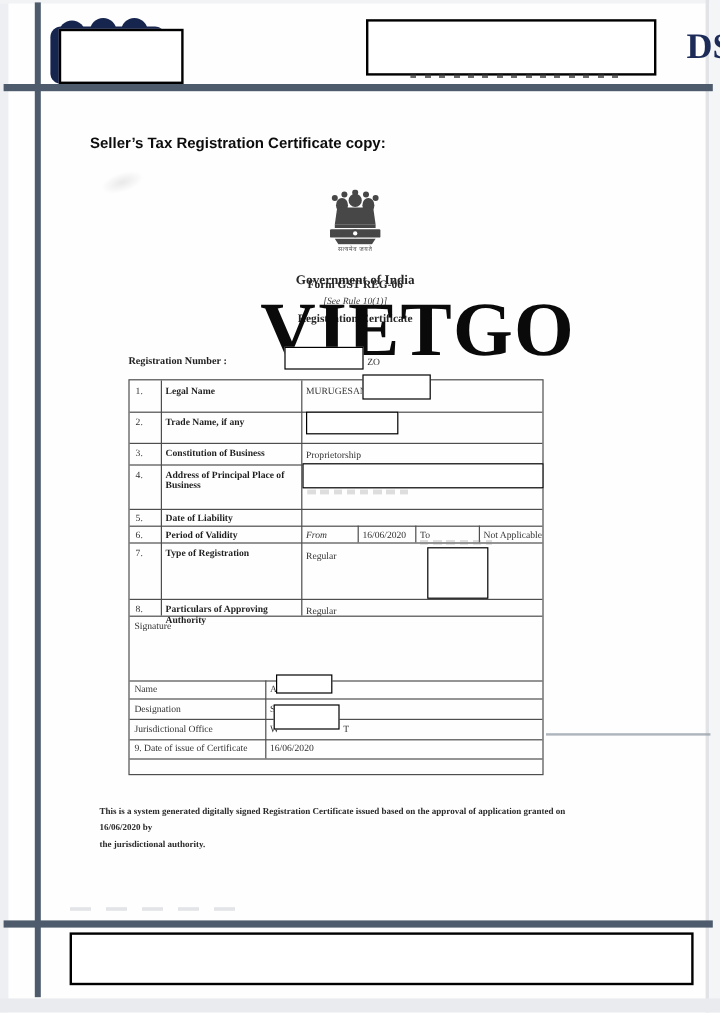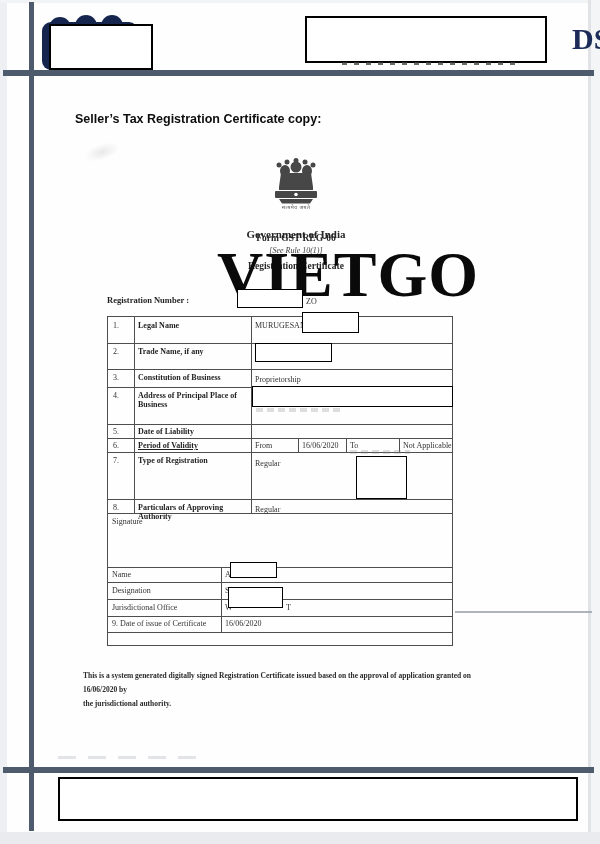--- a/index.html
+++ b/index.html
@@ -173,22 +173,22 @@
     <div class="cell b" style="left:30px; top:56px; width:110px;">Constitution of Business</div>
     <div class="cell" style="left:147px; top:58px;">Proprietorship</div>
 
     <div class="cell" style="left:5px; top:74px;">4.</div>
     <div class="cell b" style="left:30px; top:74px; width:105px;">Address of Principal Place of Business</div>
 
     <div class="cell" style="left:5px; top:110px;">5.</div>
     <div class="cell b" style="left:30px; top:110px; width:110px;">Date of Liability</div>
 
     <div class="cell" style="left:5px; top:124px;">6.</div>
-    <div class="cell b" style="left:30px; top:124px; width:110px;text-decoration:underline;">Period of Validity</div>
-    <div class="cell" style="left:147px; top:124px;">From</div>
+    <div class="cell b" style="left:30px; top:124px; width:110px;">Period of Validity</div>
+    <div class="cell" style="left:147px; top:124px;font-style:italic;">From</div>
     <div class="cell" style="left:194px; top:124px;">16/06/2020</div>
     <div class="cell" style="left:242px; top:124px;">To</div>
     <div class="cell" style="left:295px; top:124px;">Not Applicable</div>
 
     <div class="cell" style="left:5px; top:139px;">7.</div>
     <div class="cell b" style="left:30px; top:139px; width:110px;">Type of Registration</div>
     <div class="cell" style="left:147px; top:142px;">Regular</div>
 
     <div class="cell" style="left:5px; top:186px;">8.</div>
     <div class="cell b" style="left:30px; top:186px; width:110px;">Particulars of Approving Authority</div>

